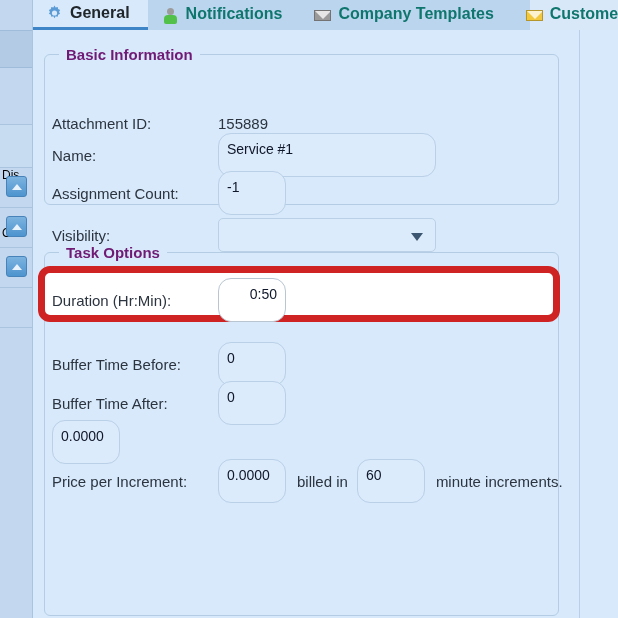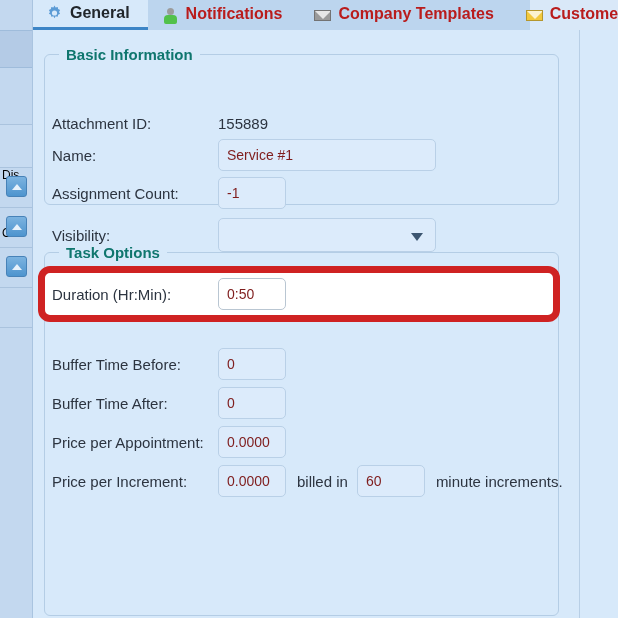--- a/index.html
+++ b/index.html
@@ -114,21 +114,21 @@
     align-items: stretch;
   }
   .tab {
     display: flex;
     align-items: center;
     padding: 0 18px 0 14px;
     height: 30px;
     box-sizing: border-box;
     font-size: 16px;
     font-weight: bold;
-    color: #b91c1c;
+    color: #0f766e;
     cursor: pointer;
     white-space: nowrap;
   }
   .tab.active {
     background: #d7e9fa;
     color: #21262b;
     border-bottom: 3px solid #3d85c6;
   }
   .tab .ticon {
     width: 17px; height: 17px;
@@ -201,21 +201,21 @@
     padding: 0;
     border: 1px solid #b4cde5;
     border-radius: 6px;
     background: transparent;
   }
   fieldset.fs > legend {
     margin-left: 14px;
     padding: 0 7px;
     font-size: 15px;
     font-weight: bold;
-    color: #0f766e;
+    color: #701a75;
   }
   #fs-basic {
     left: 12px; top: 16px;
     width: 513px; height: 157px;
   }
   #fs-task {
     left: 12px; top: 214px;
     width: 513px; height: 370px;
   }
 
@@ -234,26 +234,26 @@
   }
   .val {
     font-size: 15px;
     color: #2c3440;
     white-space: nowrap;
   }
   .inp {
     box-sizing: border-box;
     background: #dcebfb;
     border: 1px solid #b9d0e7;
-    border-radius: 5px;
+    border-radius: 13px;
     font-family: "Liberation Sans", sans-serif;
     font-size: 14px;
-    color: #7f1d1d;
+    color: #0f172a;
     padding: 0 8px;
-    height: 32px;
+    height: 44px;
     line-height: 30px;
     white-space: nowrap;
     overflow: hidden;
   }
   .inp.white {
     background: #ffffff;
     border-color: #b9c6d2;
   }
   .sel {
     box-sizing: border-box;
@@ -397,21 +397,20 @@
         <span class="lbl" style="width:166px; display:inline-block;">Buffer Time Before:</span>
         <span class="inp" style="width:68px;">0</span>
       </div>
 
       <div class="row" style="left:20px; top:356px;justify-content:space-between;">
         <span class="lbl" style="width:166px; display:inline-block;">Buffer Time After:</span>
         <span class="inp" style="width:68px;">0</span>
       </div>
 
       <div class="row" style="left:20px; top:395px;">
-        <span class="lbl" style="width:166px; display:inline-block;">Price per Appointment:</span>
         <span class="inp" style="width:68px;">0.0000</span>
       </div>
 
       <div class="row" style="left:20px; top:434px;">
         <span class="lbl" style="width:166px; display:inline-block;">Price per Increment:</span>
         <span class="inp" style="width:68px;">0.0000</span>
         <span class="lbl" style="margin:0 9px 0 11px;">billed in</span>
         <span class="inp" style="width:68px;">60</span>
         <span class="lbl" style="margin-left:11px;">minute increments.</span>
       </div>
@@ -420,16 +419,16 @@
 
     <div class="panel-right">
       
     </div>
 
   </div>
 
   <div class="redbox"></div>
   <div class="overlay-row" style="left:52px; top:278px;">
     <span class="lbl" style="width:166px; display:inline-block;">Duration (Hr:Min):</span>
-    <span class="inp white" style="width:68px;">0:50</span>
+    <span class="inp white" style="width:68px;text-align:right;">0:50</span>
   </div>
 
 </div>
 
 </body></html>

